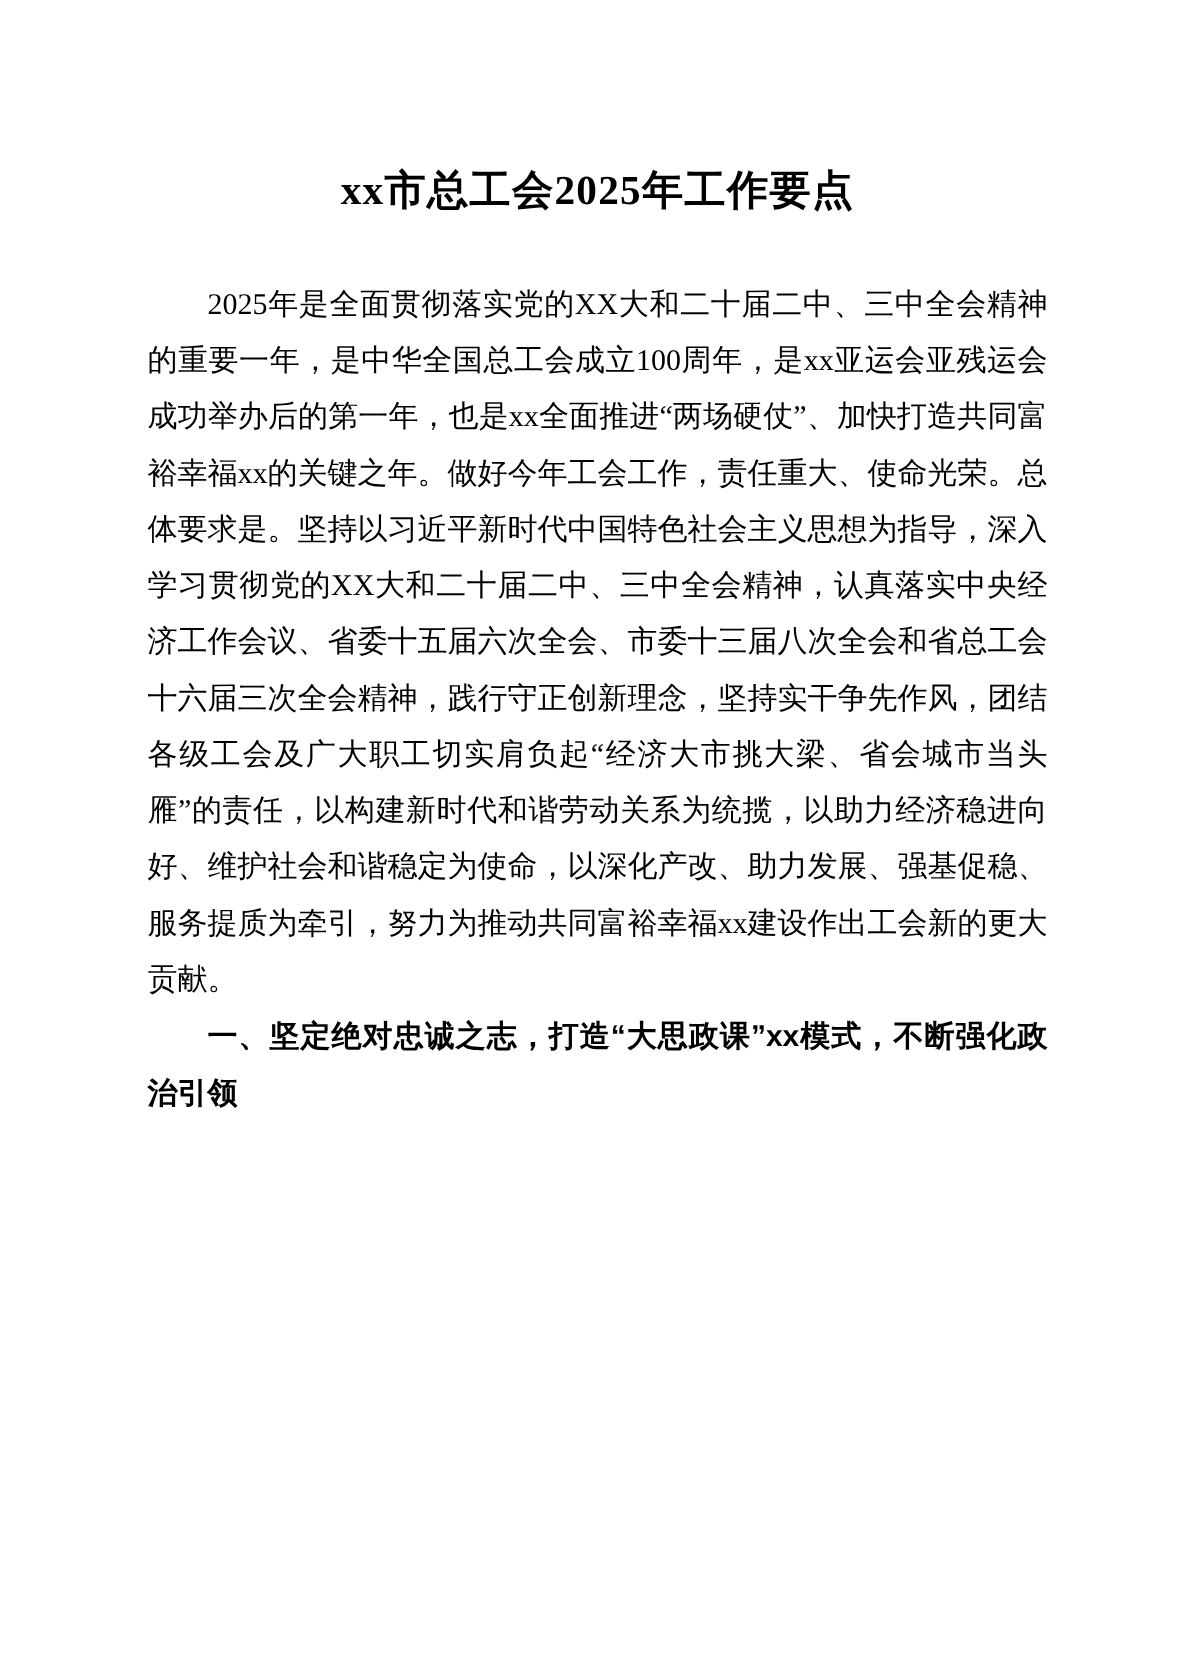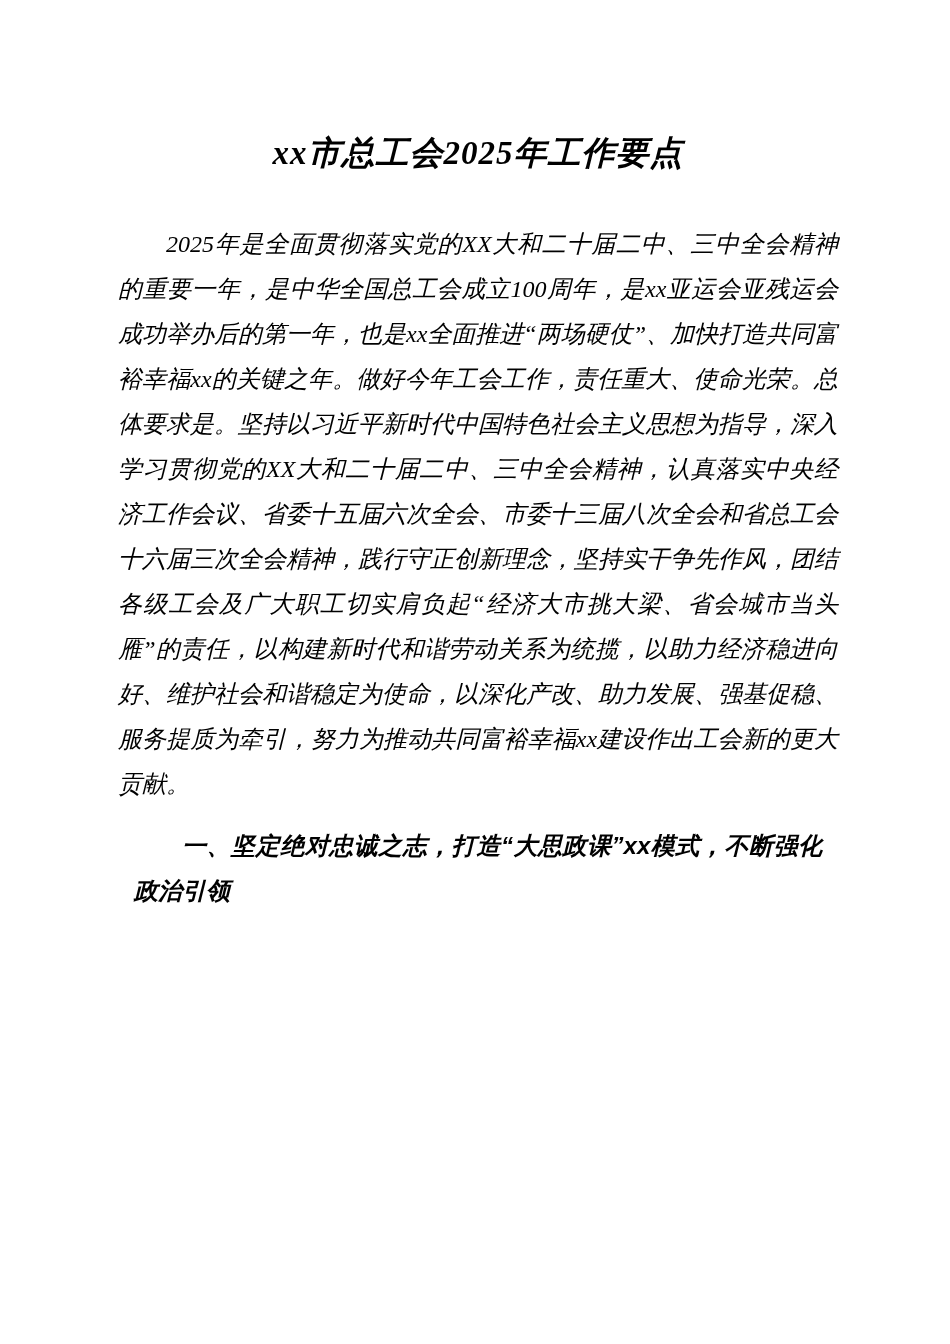--- a/index.html
+++ b/index.html
@@ -9,21 +9,20 @@
   }
   .page {
     position: relative;
     width: 950px;
     height: 1344px;
     background: #ffffff;
     overflow: hidden;
     box-sizing: border-box;
     padding: 130px 112px 0 118px;
     color: #000000;
-    font-style: italic;
   }
   .doc-title {
     font-family: "Liberation Serif", "DejaVu Serif", serif;
     font-weight: 700;
     font-size: 33px;
     line-height: 46px;
     text-align: center;
     letter-spacing: 1px;
     margin: 0 0 46px 0;
   }
@@ -36,21 +35,21 @@
     text-indent: 2em;
     margin: 0;
   }
   .section-heading {
     font-family: "Liberation Sans", "DejaVu Sans", sans-serif;
     font-weight: 700;
     font-size: 24px;
     line-height: 45px;
     text-align: justify;
     text-indent: 2em;
-    margin: 16px;
+    margin: 0;
   }
 </style>
 </head>
 <body>
 
 <div class="page">
   <h1 class="doc-title">xx市总工会2025年工作要点</h1>
 
   <p class="body-para">2025年是全面贯彻落实党的XX大和二十届二中、三中全会精神的重要一年，是中华全国总工会成立100周年，是xx亚运会亚残运会成功举办后的第一年，也是xx全面推进“两场硬仗”、加快打造共同富裕幸福xx的关键之年。做好今年工会工作，责任重大、使命光荣。总体要求是。坚持以习近平新时代中国特色社会主义思想为指导，深入学习贯彻党的XX大和二十届二中、三中全会精神，认真落实中央经济工作会议、省委十五届六次全会、市委十三届八次全会和省总工会十六届三次全会精神，践行守正创新理念，坚持实干争先作风，团结各级工会及广大职工切实肩负起“经济大市挑大梁、省会城市当头雁”的责任，以构建新时代和谐劳动关系为统揽，以助力经济稳进向好、维护社会和谐稳定为使命，以深化产改、助力发展、强基促稳、服务提质为牵引，努力为推动共同富裕幸福xx建设作出工会新的更大贡献。</p>
 

